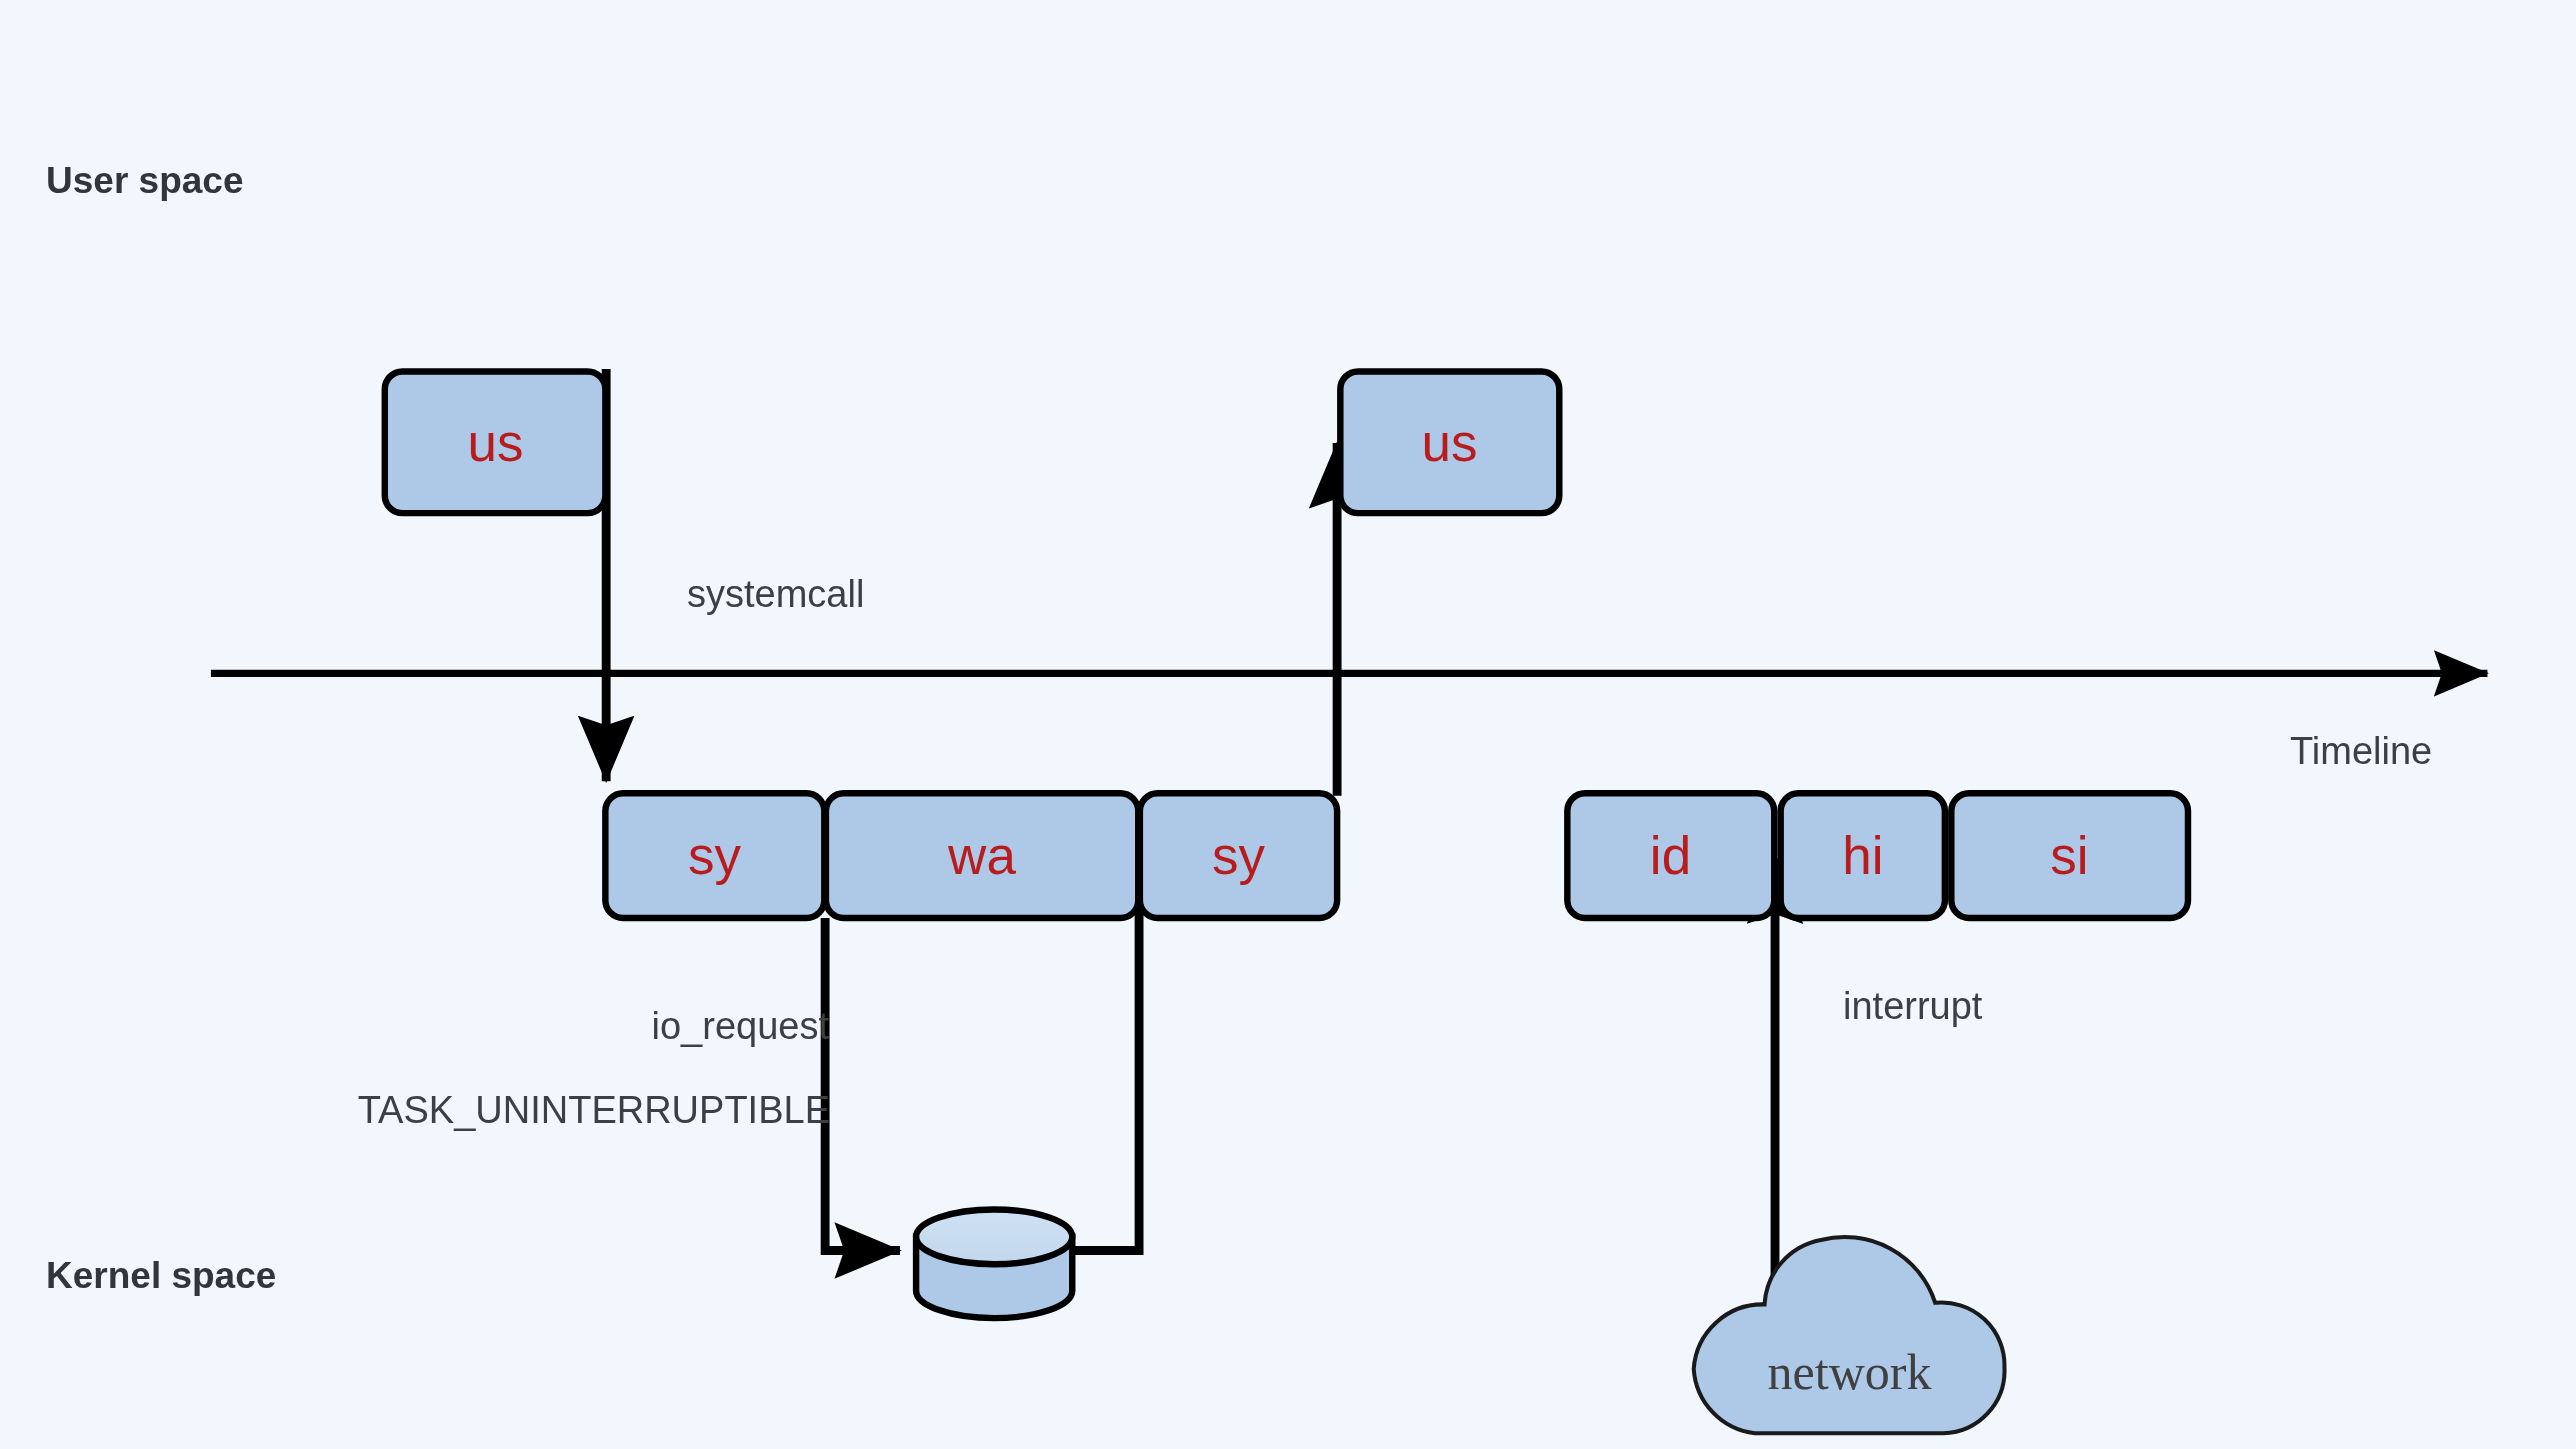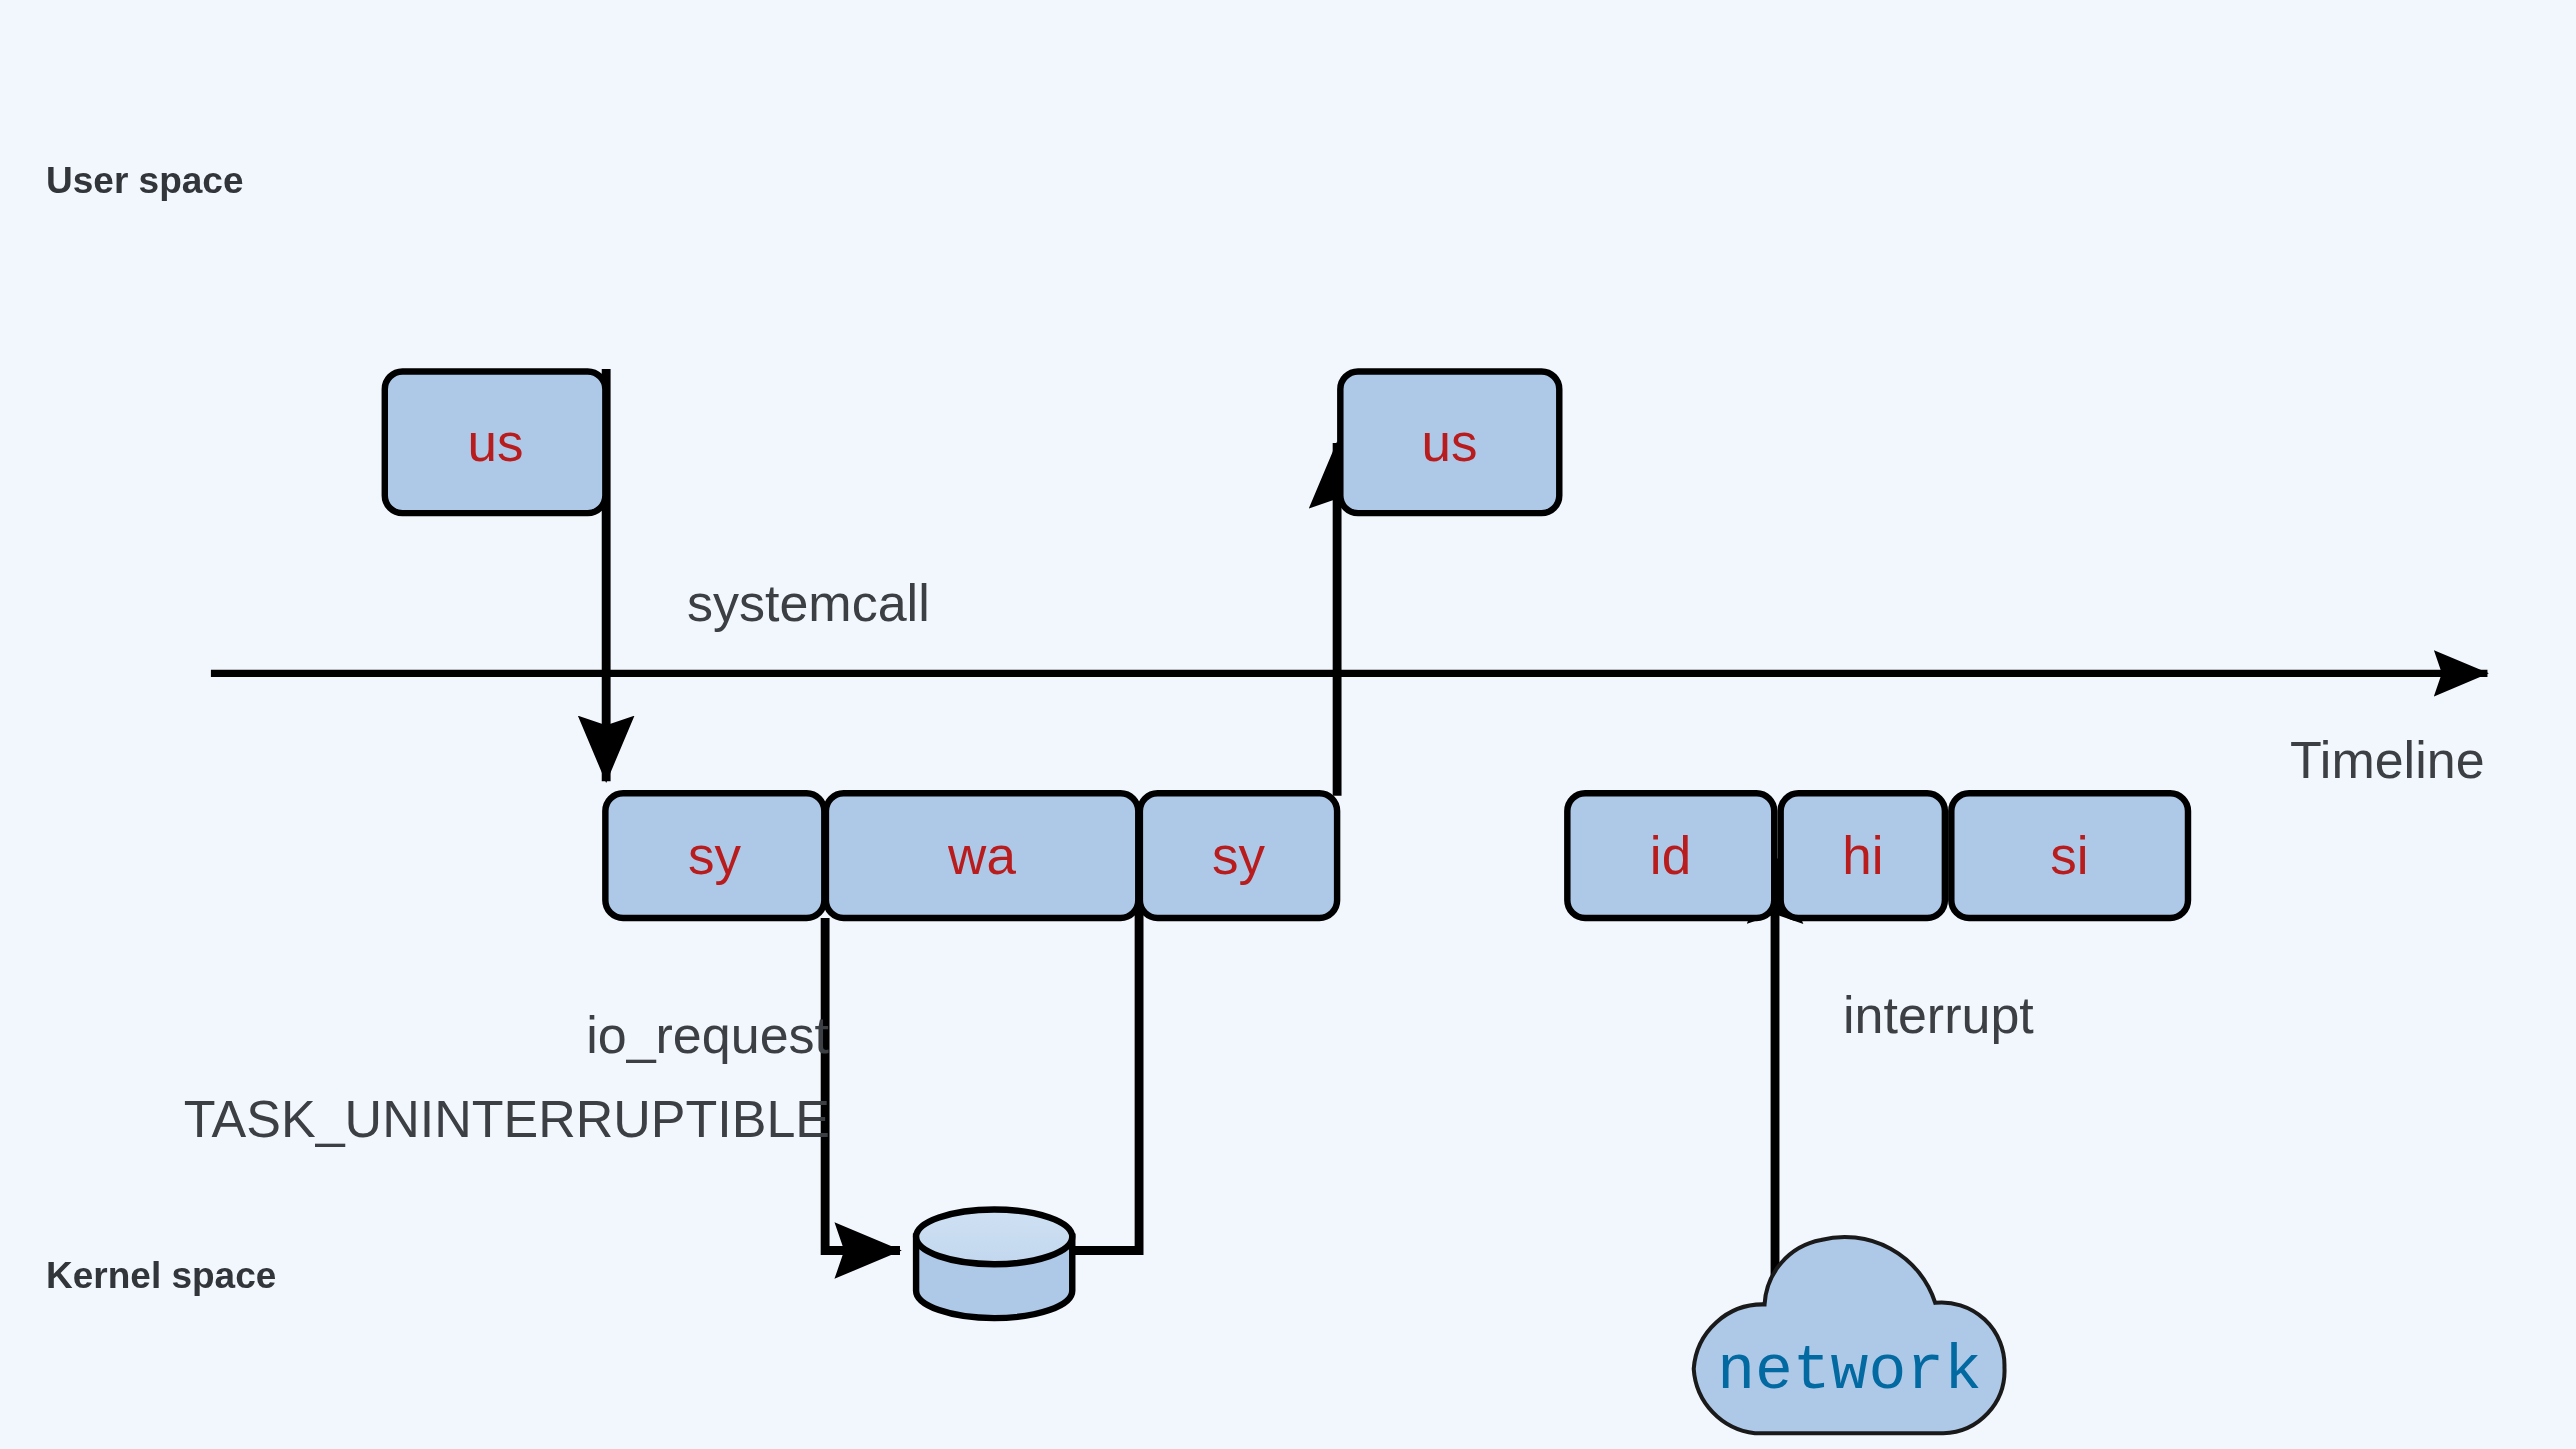--- a/index.html
+++ b/index.html
@@ -28,21 +28,21 @@
     font-family: "Liberation Sans", sans-serif;
     font-weight: bold;
     font-size: 37px;
     color: #32363b;
     white-space: nowrap;
   }
   .edge-label {
     position: absolute;
     font-family: "Liberation Sans", sans-serif;
     font-weight: normal;
-    font-size: 52px;
+    font-size: 38px;
     color: #3c4044;
     white-space: nowrap;
   }
   .edge-label.right-align {
     text-align: right;
   }
   .box-text {
     position: absolute;
     display: flex;
     align-items: center;
@@ -51,23 +51,23 @@
     font-size: 53px;
     color: #b91c1c;
     pointer-events: none;
     white-space: nowrap;
   }
   .cloud-text {
     position: absolute;
     display: flex;
     align-items: center;
     justify-content: center;
-    font-family: Liberation Mono, monospace;
-    font-size: 63px;
-    color: #0369a1;
+    font-family: Liberation Serif, serif;
+    font-size: 50px;
+    color: #404040;
     white-space: nowrap;
   }
 </style>
 </head>
 <body>
 
 <div id="stage">
 
   <svg class="layer" viewBox="0 0 3200 1800">
     <defs>

